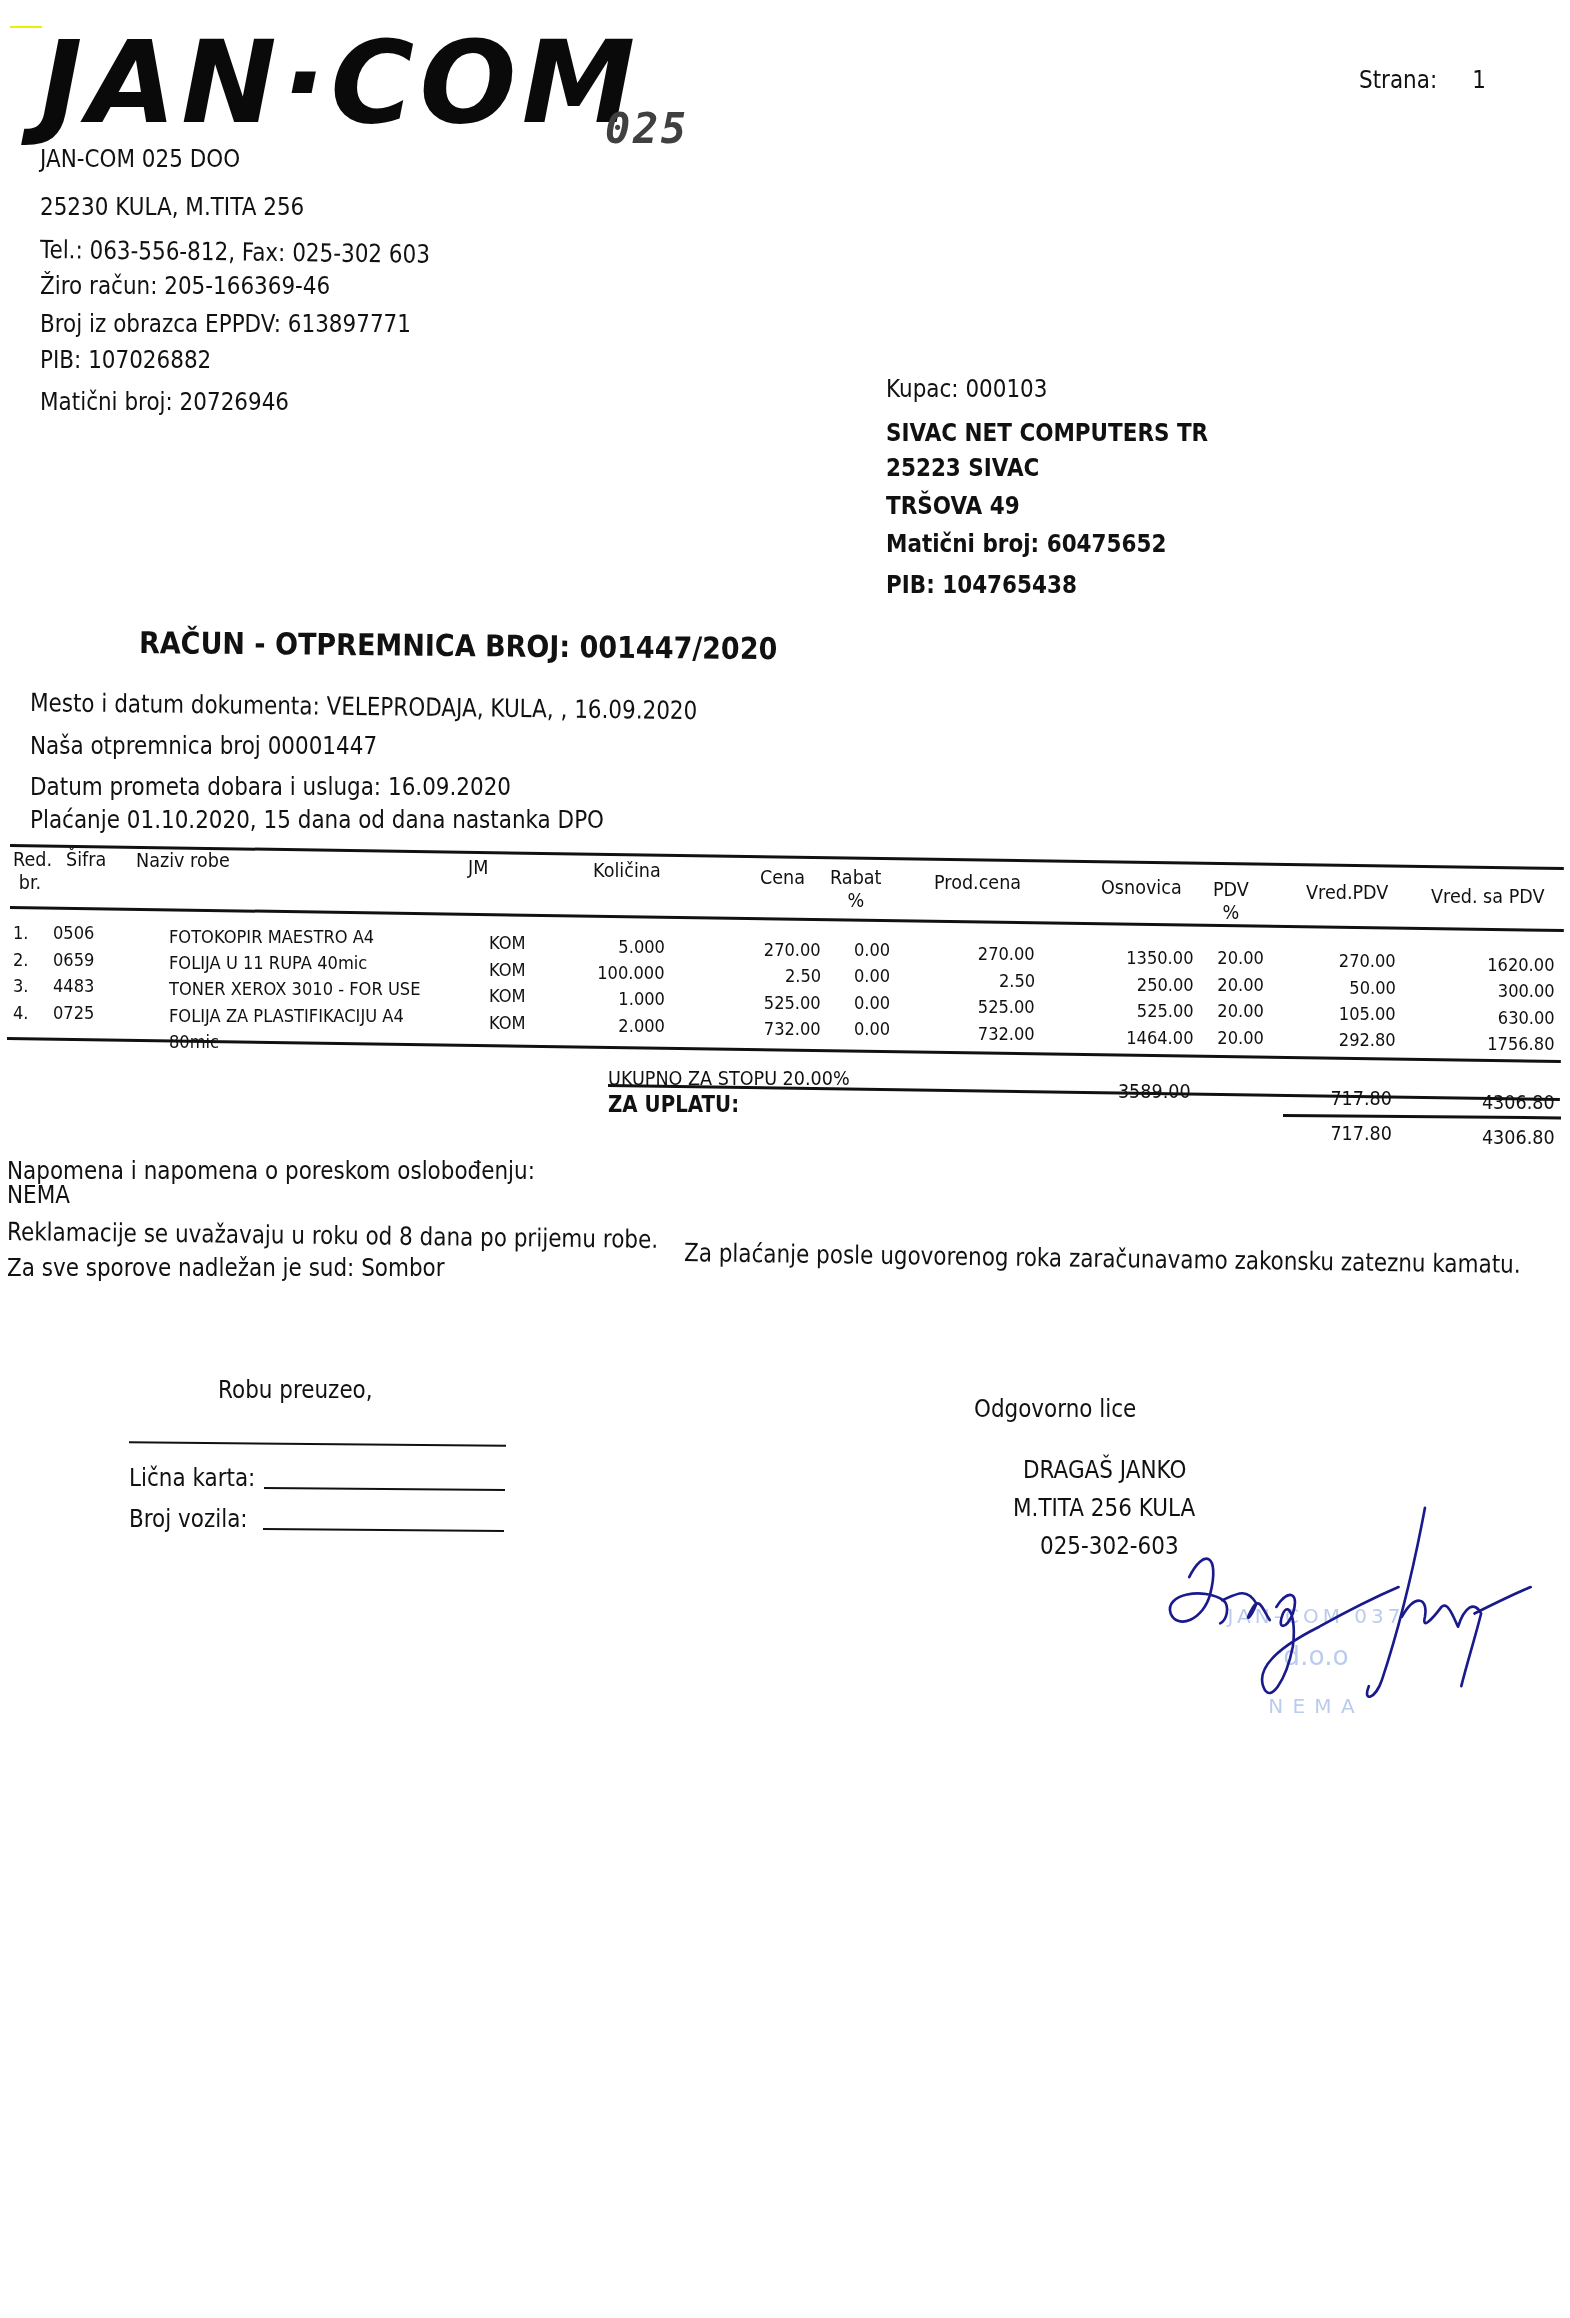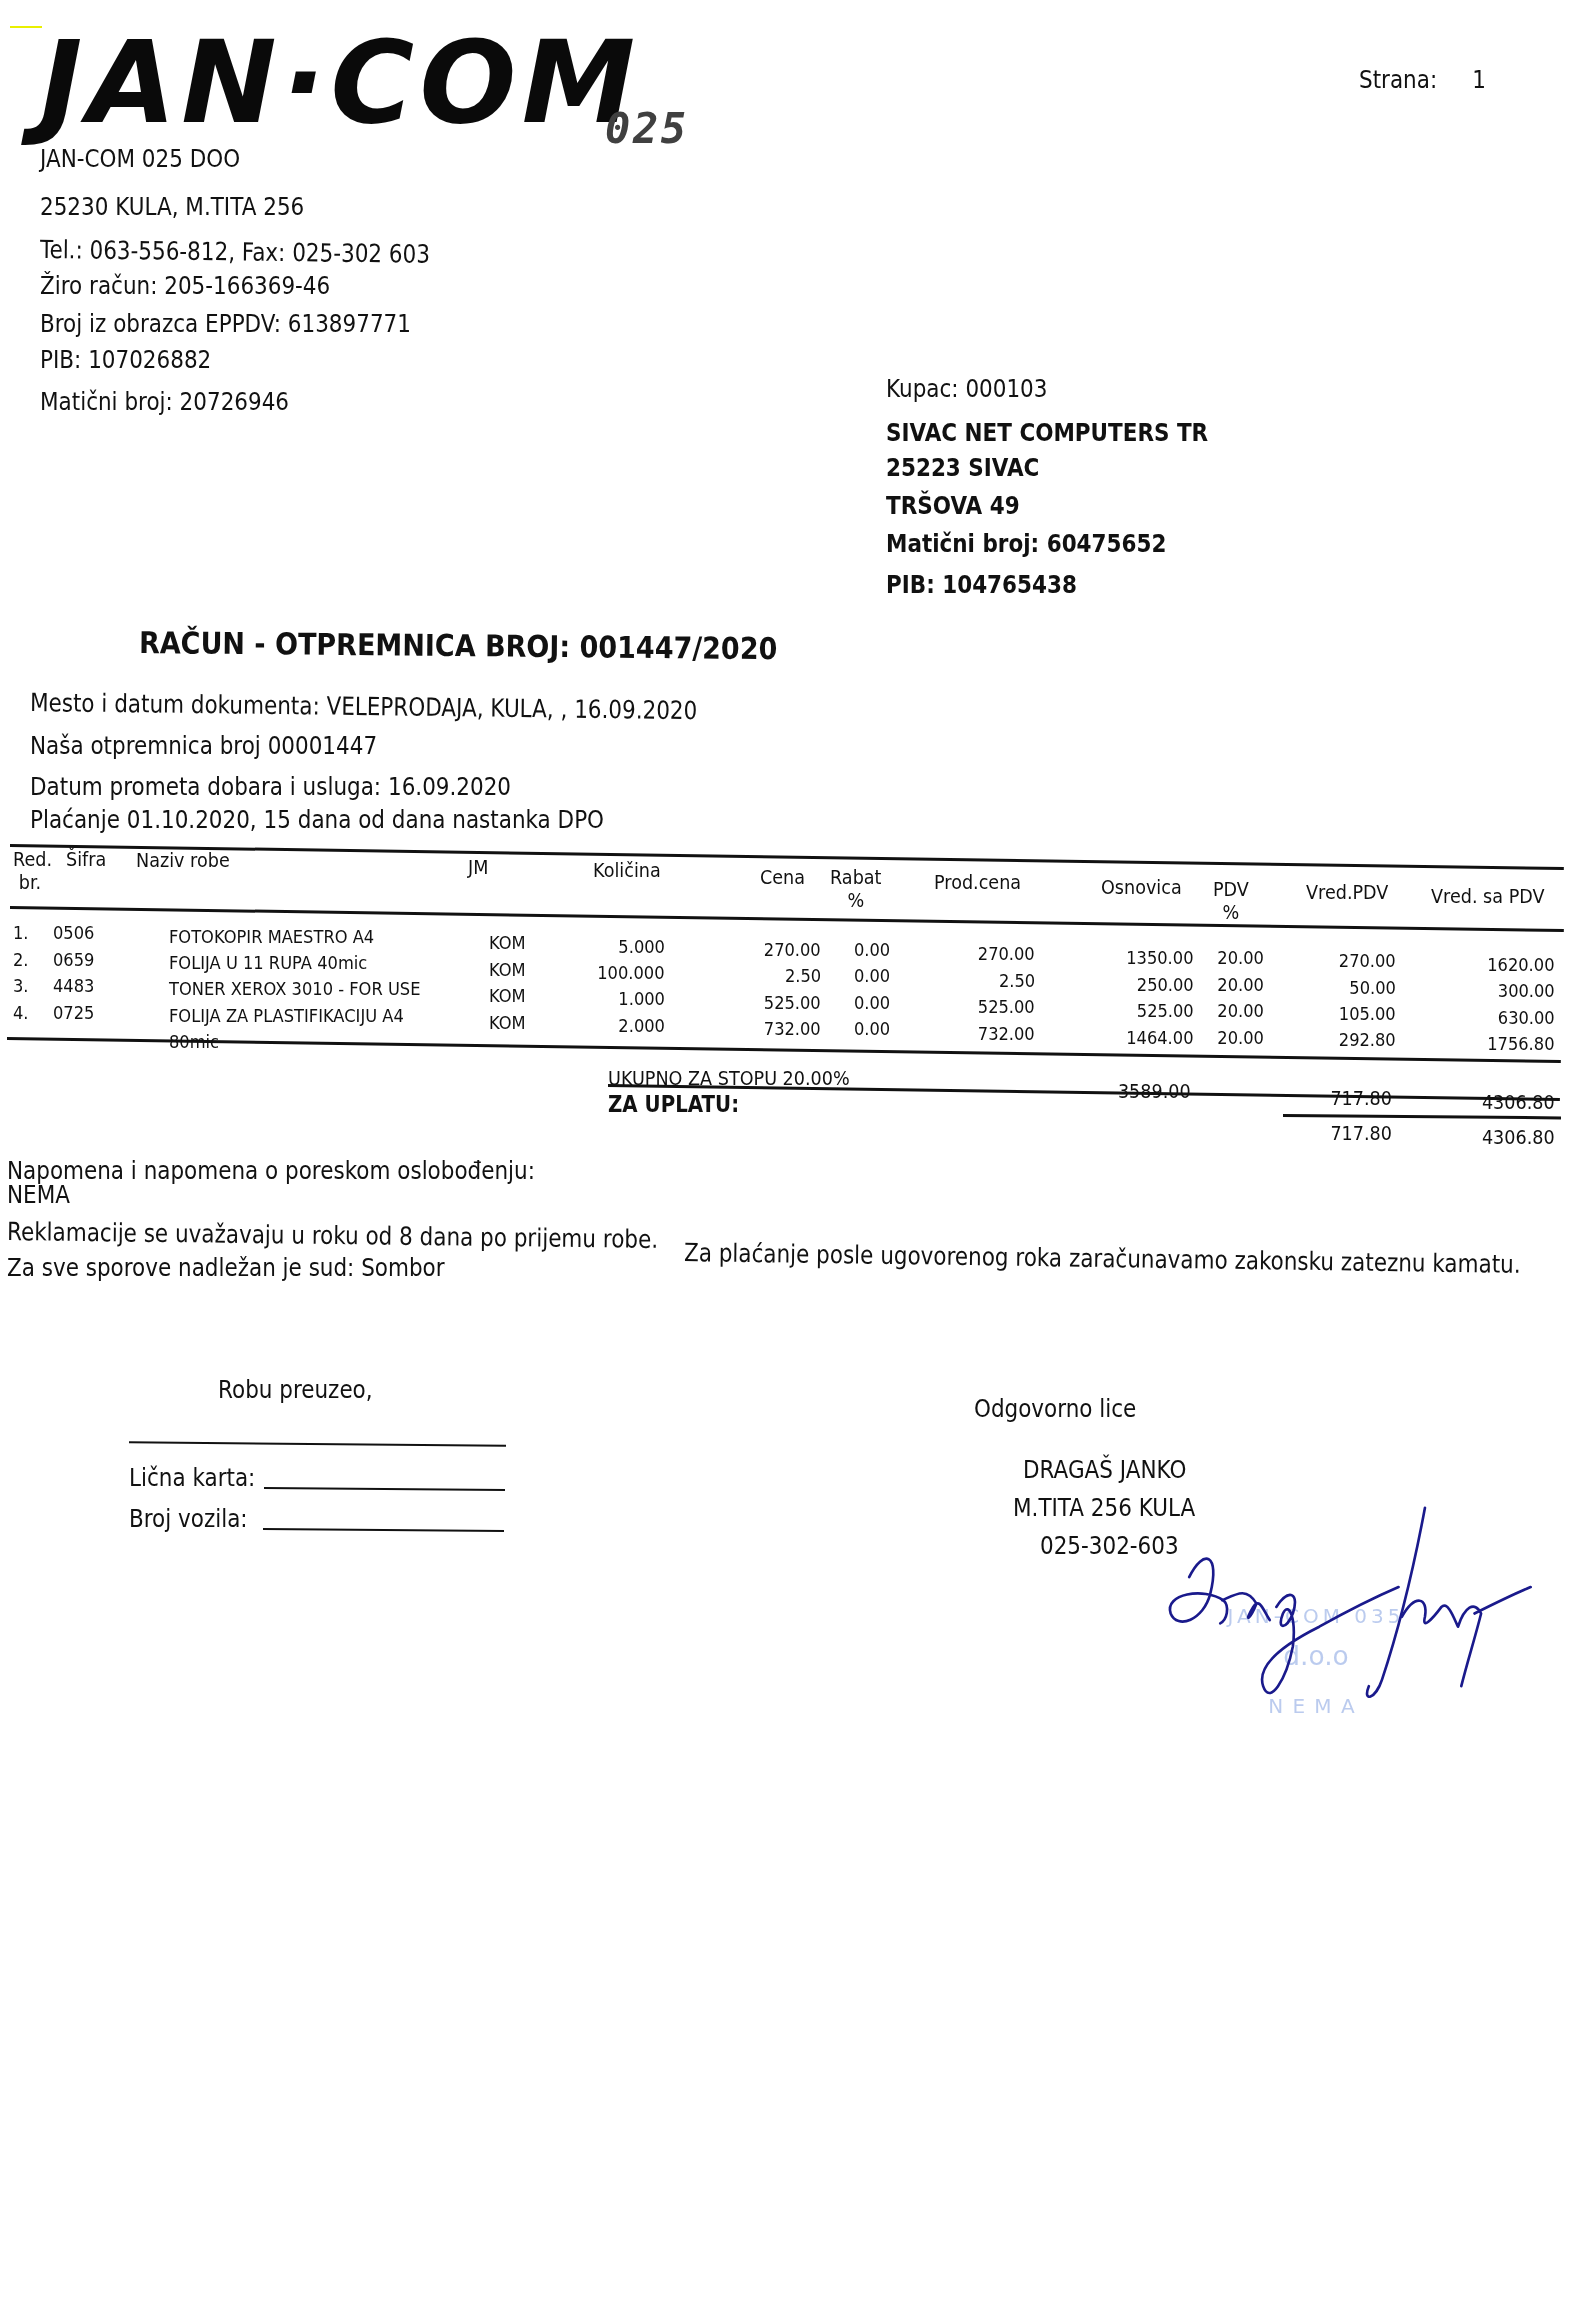--- a/index.html
+++ b/index.html
@@ -184,21 +184,21 @@
 <div class="sig-line" style="left:264px; top:1488px; width:241px; transform: rotate(0.5deg);"></div>
 <div class="abs txt" style="left:129px; top:1504px;">Broj vozila:</div>
 <div class="sig-line" style="left:263px; top:1529px; width:241px; transform: rotate(0.5deg);"></div>
 
 <div class="abs txt" style="left:974px; top:1394px;">Odgovorno lice</div>
 <div class="abs txt" style="left:1023px; top:1455px;">DRAGAŠ JANKO</div>
 <div class="abs txt" style="left:1013px; top:1493px;">M.TITA 256 KULA</div>
 <div class="abs txt" style="left:1040px; top:1531px;">025-302-603</div>
 
 <div class="stamp">
-  <div style="margin-top:30px; letter-spacing:4px;">JAN-COM 035</div>
+  <div style="margin-top:30px; letter-spacing:4px;">JAN-COM 037</div>
   <div style="margin-top:12px; font-size:26.4px;">d.o.o</div>
   <div style="margin-top:23px; letter-spacing:9.3px;">NEMA</div>
 </div>
 
 <svg class="signature" viewBox="0 0 560 380">
   <g fill="none" stroke="#1a1a8c" stroke-width="4" stroke-linecap="round" stroke-linejoin="round">
     <path d="M38 135 C 60 90, 85 100, 70 160 C 60 200, 20 215, 10 190 C 0 160, 60 150, 90 170 C 100 180, 95 200, 85 205"></path>
     <path d="M88 170 C 110 160, 125 150, 140 175 C 130 200, 120 205, 135 180 C 145 165, 150 185, 160 200"></path>
     <path d="M170 180 C 190 150, 205 160, 195 190 C 185 215, 170 215, 180 190 C 190 170, 200 200, 195 240 C 185 290, 160 330, 150 300 C 140 270, 175 240, 235 210 C 280 185, 320 165, 355 150"></path>
     <path d="M395 30 C 380 110, 360 200, 330 290 C 320 320, 300 325, 310 300"></path>

